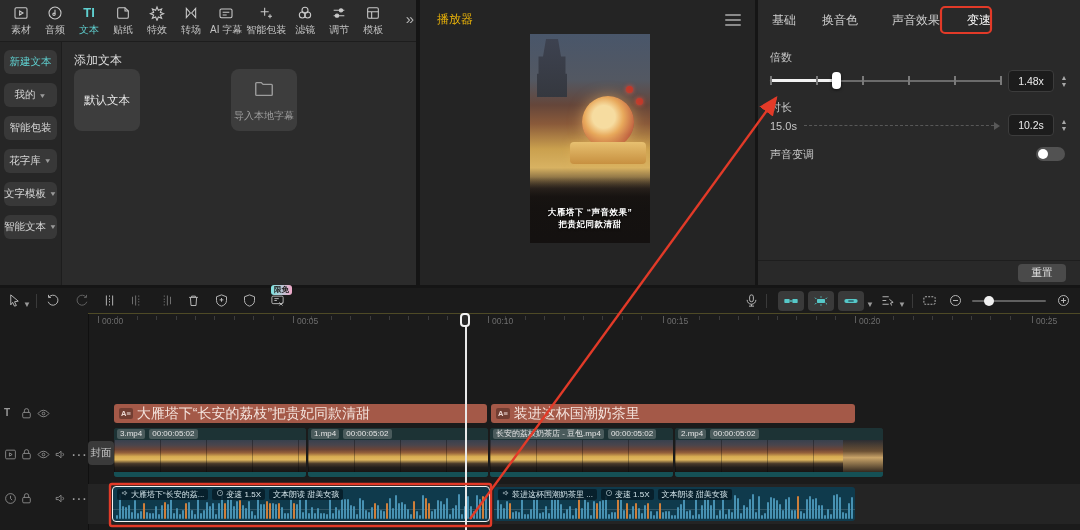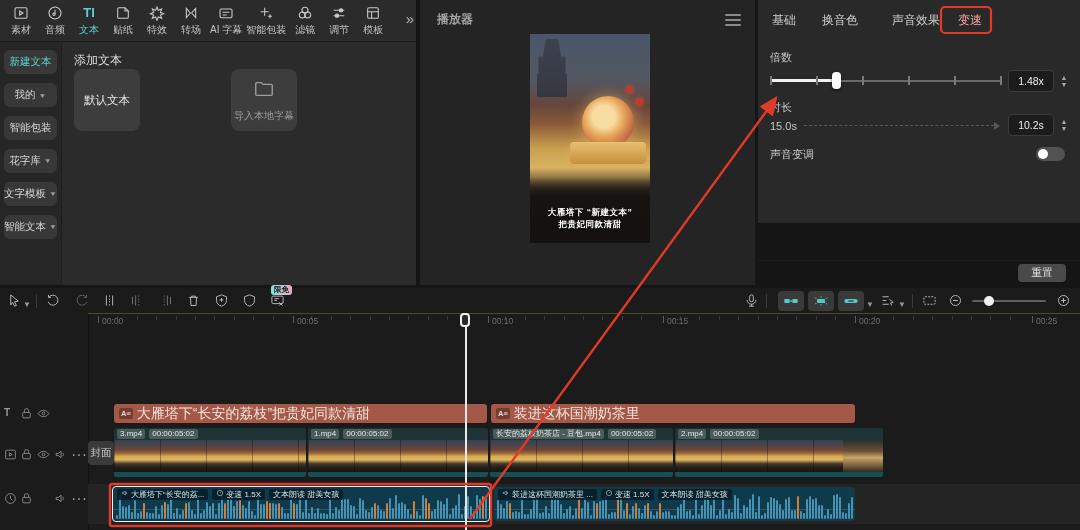--- a/index.html
+++ b/index.html
@@ -31,21 +31,21 @@
   #text-panel { position:absolute; left:62px; top:42px; width:354px; height:243px; background:#2b2b2b; }
   #text-panel .ptitle { position:absolute; left:12px; top:10px; font-size:12px; color:#dedede; }
   .card { position:absolute; top:27px; width:66px; height:62px; background:#3d3d3d; border-radius:8px;
           display:flex; flex-direction:column; align-items:center; justify-content:center; cursor:pointer; }
   .card .clabel { font-size:10px; color:#9d9d9d; margin-top:5px; white-space:nowrap; }
   .card.main .clabel { font-size:11.5px; color:#e8e8e8; margin-top:0; }
   .card svg { width:22px; height:22px; stroke:#9d9d9d; fill:none; stroke-width:1.5; }
 
   
   #panel-player { left:420px; top:0; width:335px; height:285px; background:#242424; }
-  #player-title { position:absolute; left:17px; top:11px; font-size:12px; color:#a3a3a3;font-weight:bold; }
+  #player-title { position:absolute; left:17px; top:11px; font-size:12px; color:#eab308; }
   #player-menu { position:absolute; right:14px; top:14px; width:16px; cursor:pointer; }
   #player-menu div { height:2px; background:#8a8a8a; margin-bottom:3px; border-radius:1px; }
   #video { position:absolute; left:110px; top:34px; width:120px; height:209px; background:#000; overflow:hidden; }
   #scene { position:absolute; inset:0;
     background:linear-gradient(180deg,#49566a 0%,#535862 22%,#65463a 34%,#8a5a3a 43%,#caa04e 55%,#d8b262 64%,#3d3128 74%,#201c19 84%,#171412 100%); }
   #pagoda { position:absolute; left:7px; top:5px; width:30px; height:58px;
     background:linear-gradient(180deg,#3d4250 0%,#35383f 100%); clip-path:polygon(30% 0,70% 0,80% 30%,95% 30%,95% 60%,100% 60%,100% 100%,0 100%,0 60%,5% 60%,5% 30%,20% 30%); }
   #lychee { position:absolute; left:52px; top:62px; width:52px; height:52px; border-radius:50%;
     background:radial-gradient(circle at 42% 40%,#f6dca0 0 26%,#e8a95c 45%,#b9543c 78%,#8e3a2c 100%);
     box-shadow:0 0 14px rgba(240,190,110,.55); }
@@ -63,24 +63,24 @@
   #frames-ic { position:absolute; left:122px; top:4px; display:flex; gap:3px; }
   #frames-ic div { width:7px; height:11px; background:repeating-linear-gradient(180deg,#5c5c5c 0 2px,transparent 2px 4px); }
   #play-btn { position:absolute; left:162px; top:1px; width:0; height:0; cursor:pointer;
     border-left:11px solid #e8e8e8; border-top:7px solid transparent; border-bottom:7px solid transparent; }
   .pill-btn { position:absolute; top:1px; border:1px solid #8a8a8a; border-radius:3px; color:#c9c9c9;
     font-size:9.5px; padding:1px 3px; cursor:pointer; }
   .tr-ic { position:absolute; top:2px; cursor:pointer; }
   .tr-ic svg { width:13px; height:13px; stroke:#bdbdbd; fill:none; stroke-width:1.6; }
 
   
-  #panel-inspector { left:758px; top:0; width:322px; height:223px; background:#292929; }
+  #panel-inspector { left:758px; top:0; width:322px; height:285px; background:#292929; }
   #insp-tabs { position:absolute; left:0; top:0; width:100%; height:36px; }
   .itab { position:absolute; top:12px; font-size:12px; color:#cfcfcf; cursor:pointer; }
-  .itab.active { color:#fca5a5; }
+  .itab.active { color:#ffffff;margin-left:9px; }
   .insp-label { position:absolute; font-size:11px; color:#c6c6c6; }
   #slider-wrap { position:absolute; left:12px; top:72px; width:232px; height:18px; cursor:pointer; }
   #slider-track { position:absolute; left:0; top:8px; width:232px; height:1.5px; background:#6b6b6b; }
   #slider-fill { position:absolute; left:0; top:7px; width:66px; height:3px; background:#f2f2f2; border-radius:2px; }
   .stick { position:absolute; top:4px; width:1.5px; height:9px; background:#7a7a7a; }
   #slider-handle { position:absolute; left:62px; top:0; width:9px; height:17px; background:#fff;
     border-radius:4px; box-shadow:0 1px 3px rgba(0,0,0,.6); }
   .val-box { position:absolute; left:250px; width:46px; height:22px; background:#1c1c1c; border:1px solid #3c3c3c;
     border-radius:4px; color:#ececec; font-size:10.5px; display:flex; align-items:center; justify-content:center; }
   .stepper { position:absolute; left:300px; width:12px; height:22px; display:flex; flex-direction:column;
@@ -307,21 +307,21 @@
       </div>
     <div id="video">
       <div id="scene"></div>
       <div id="pagoda"></div>
       <div class="lantern" style="left:96px;top:52px"></div>
       <div class="lantern" style="left:106px;top:64px"></div>
       <div class="lantern" style="left:88px;top:74px"></div>
       <div id="lychee"></div>
       <div id="kiosk"></div>
       <div id="crowd"></div>
-      <div class="vsub" style="bottom:24px">大雁塔下 “新建文本”</div>
+      <div class="vsub" style="bottom:24px">大雁塔下 “声音效果”</div>
       <div class="vsub" style="bottom:12px">把贵妃同款清甜</div>
     </div>
   </div>
 
   <div id="panel-inspector" class="abs">
     <div id="insp-tabs">
         <div class="itab" style="left: 14px;">基础</div>
         <div class="itab" style="left: 64px;">换音色</div>
         <div class="itab" style="left: 134px;">声音效果</div>
         <div class="itab active" style="left: 200px;">变速</div>

